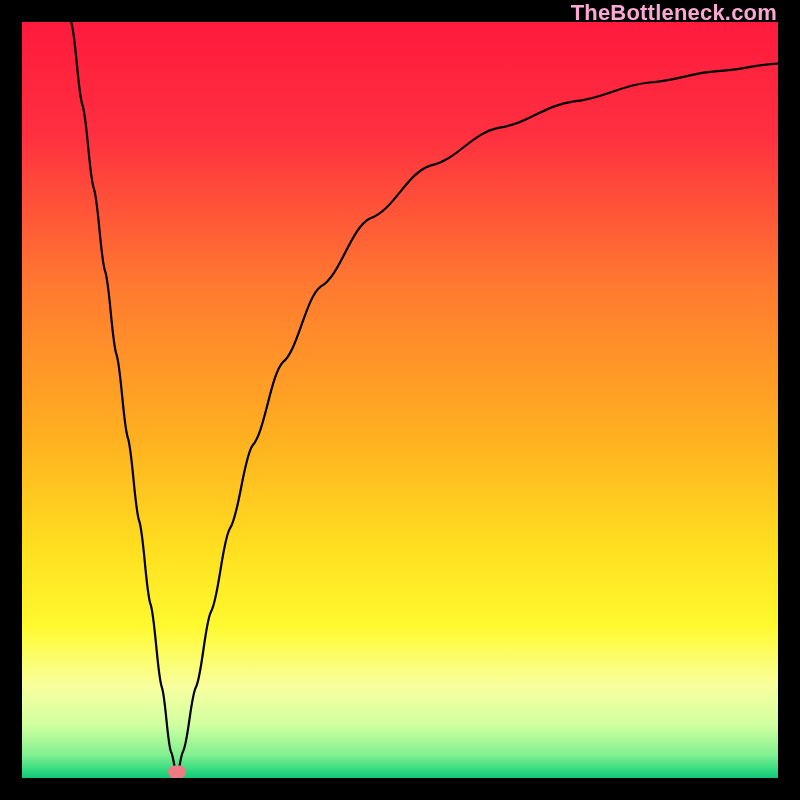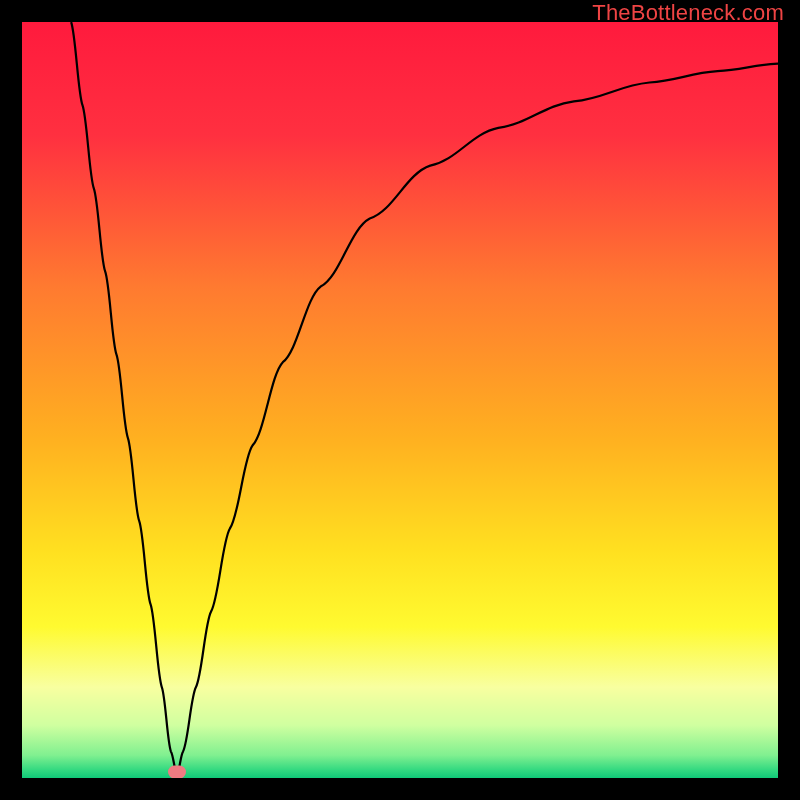--- a/index.html
+++ b/index.html
@@ -41,24 +41,24 @@
   .marker {
     position: absolute;
     width: 18px;
     height: 13px;
     border-radius: 7px;
     transform: translate(-50%, -50%);
   }
   .watermark {
     position: absolute;
     top: 0px;
-    right: 16px;
-    color: #ef4444;
+    right: 23px;
+    color: #f9a8d4;
     font-size: 22px;
-    font-weight: 400;
+    font-weight: 700;
     letter-spacing: 0.2px;
   }
 </style>
 </head>
 <body>
 
 <div class="container">
   <div class="plot-area">
     <svg class="gradient" viewBox="0 0 100 100" preserveAspectRatio="none">
       <defs>

